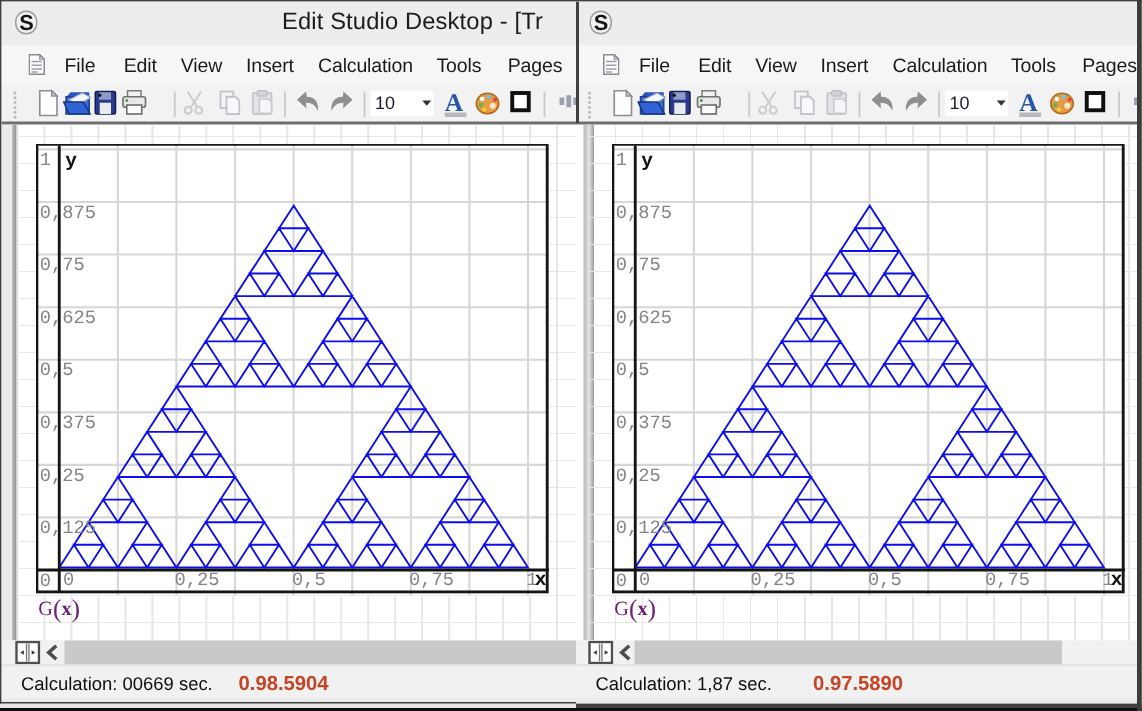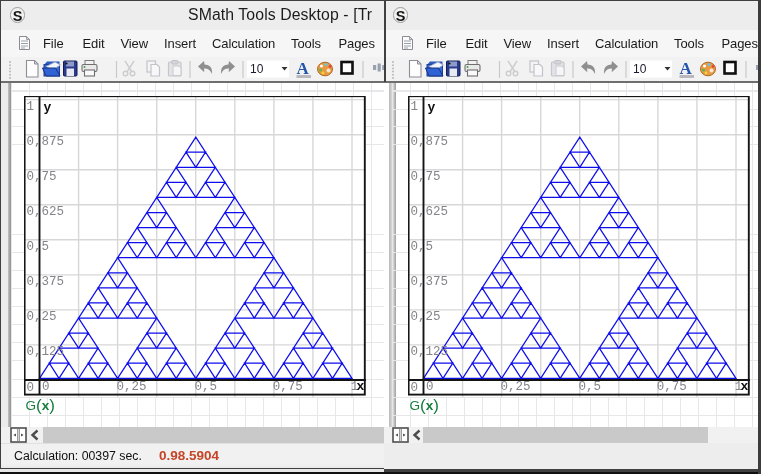--- a/index.html
+++ b/index.html
@@ -10,38 +10,38 @@
 .menu{position:absolute;left:0;top:28.5px;right:0;height:27px;background:#f6f6f6}
 .micon{position:absolute;left:18px;top:6.5px}
 .mi{position:absolute;top:6px;font-size:13px;color:#1a1a1a;letter-spacing:-0.1px}
 .tools{position:absolute;left:0;top:55.5px;height:24px;background:#f2f2f2}
 .sheet{position:absolute;left:0;top:79.5px;right:0;height:346.5px;background:#ffffff;border-top:2.6px solid #6e6e6e;overflow:hidden}
 .lframe{position:absolute;left:0;top:0;bottom:0;width:6.5px;background:#ebebeb}
 .pedge{position:absolute;top:0;bottom:0;width:3.5px;background:linear-gradient(90deg,#c2c2c2,#8f8f8f)}
 .gridbg{position:absolute;top:0;right:0;bottom:0;background:
  repeating-linear-gradient(90deg,#e7e7ea 0,#e7e7ea 1px,transparent 1px,transparent 18px),
  repeating-linear-gradient(180deg,transparent 0,transparent 7.5px,#e7e7ea 7.5px,#e7e7ea 8.5px,transparent 8.5px,transparent 18px)}
-.gx{position:absolute;font-family:Liberation Sans, sans-serif;font-size:13.5px;color:#15803d}
+.gx{position:absolute;font-family:Liberation Serif, serif;font-size:13.5px;color:#701a75}
 .gx .par{font-size:17px;vertical-align:-1px}
 .gx b{font-weight:bold}
 .scroll{position:absolute;left:0;right:0;top:426px;height:15.5px;background:#f1f1f1}
 .splitw{position:absolute;left:9px;top:0}
 .chev{position:absolute;left:28.5px;top:2px}
 .thumb{position:absolute;left:41.5px;top:0;height:15.5px;background:#c9c9c9}
 .status{position:absolute;left:0;right:0;top:441.5px;height:26px;background:linear-gradient(180deg,#f1f1f1 80%,#e7e7e7);border-top:1px solid #e0e0e0}
 .ctext{position:absolute;left:13px;top:5.5px;font-size:12.3px;color:#101010}
 .ver{position:absolute;left:158px;top:4.5px;font-size:13.5px;font-weight:bold;color:#c54526}
 .rbord{position:absolute;left:0;top:0;width:1.8px;height:81px;background:#404040;z-index:5}
 .botline{position:absolute;left:0;top:471.6px;width:761px;height:2.4px;background:#101010}
 .redge{position:absolute;left:757.6px;top:0;width:3.4px;height:474px;background:#3c3c3c}
 </style></head><body>
 <div class="win" id="wL" style="left:0;width:384px;height:469.3px;border-right:none">
   <div class="tbar">
       <div class="slogo"><span>S</span></div>
-      <div class="title">SMath Tools Desktop - [Tr</div>
+      <div class="title">Edit Studio Desktop - [Tr</div>
     </div>
   <div class="menu">
       <svg class="micon" width="11" height="14" viewBox="0 0 11 14">
 <path d="M0.5 0.5 h7 l3 3 v10 h-10 z" fill="#fcfcfc" stroke="#8a8a92" stroke-width="1"></path>
 <path d="M7.5 0.5 l3 3 h-3 z" fill="#d9dde3" stroke="#8a8a92" stroke-width="0.8"></path>
 <g stroke="#9aa0aa" stroke-width="1">
           <line x1="2" y1="5" x2="9" y2="5"></line>
           <line x1="2" y1="7.5" x2="9" y2="7.5"></line>
           <line x1="2" y1="10" x2="9" y2="10"></line>
           <line x1="2" y1="12" x2="6" y2="12"></line>
@@ -185,21 +185,21 @@
 <line x1="9.3" y1="2" x2="9.3" y2="14" stroke="#777" stroke-width="0.9"></line>
 <path d="M5.9 6.5 v3 l-2.4 -1.5 z" fill="#3d3d3d"></path>
 <path d="M11.1 6.5 v3 l2.4 -1.5 z" fill="#3d3d3d"></path>
 </svg>
       <svg class="chev" width="10" height="12" viewBox="0 0 10 12">
         <path d="M7.5 1.5 L2.5 6 L7.5 10.5" fill="none" stroke="#4c4c4c" stroke-width="2.4"></path>
       </svg>
       <div class="thumb" style="width:341px"></div>
     </div>
   <div class="status">
-      <span class="ctext">Calculation: 00397 sec.</span>
+      <span class="ctext">Calculation: 00669 sec.</span>
       <span class="ver">0.98.5904</span>
     </div>
   </div>
 <div class="win" id="wR" style="left:384px;width:377px;height:474px;border-left:none;border-bottom-width:5px">
     <div class="rbord"></div>
   <div class="tbar">
       <div class="slogo"><span>S</span></div>
     </div>
   <div class="menu">
       <svg class="micon" width="11" height="14" viewBox="0 0 11 14">
@@ -348,20 +348,24 @@
 <line x1="7.7" y1="2" x2="7.7" y2="14" stroke="#777" stroke-width="0.9"></line>
 <line x1="9.3" y1="2" x2="9.3" y2="14" stroke="#777" stroke-width="0.9"></line>
 <path d="M5.9 6.5 v3 l-2.4 -1.5 z" fill="#3d3d3d"></path>
 <path d="M11.1 6.5 v3 l2.4 -1.5 z" fill="#3d3d3d"></path>
 </svg>
       <svg class="chev" width="10" height="12" viewBox="0 0 10 12">
         <path d="M7.5 1.5 L2.5 6 L7.5 10.5" fill="none" stroke="#4c4c4c" stroke-width="2.4"></path>
       </svg>
       <div class="thumb" style="width:281px"></div>
     </div>
+  <div class="status">
+      <span class="ctext">Calculation: 1,87 sec.</span>
+      <span class="ver">0.97.5890</span>
+    </div>
   </div>
 <div class="botline"></div>
 <div class="redge"></div>
 <style>
 #wL .title{left:187px} #wR .title{left:111px;font-size:15.2px;letter-spacing:-0.15px}
 #wR .sheet{border-top-color:#6e6e6e}
 #wR .pedge{left:1px;width:7px;background:linear-gradient(90deg,#b9b9b9,#e0e0e0 55%,#9d9d9d)}
 #wR .gridbg{left:10.5px}
 #wR .splitw{left:8px} #wR .chev{left:27.5px} #wR .thumb{left:38.5px;width:285px !important}
 </style>

